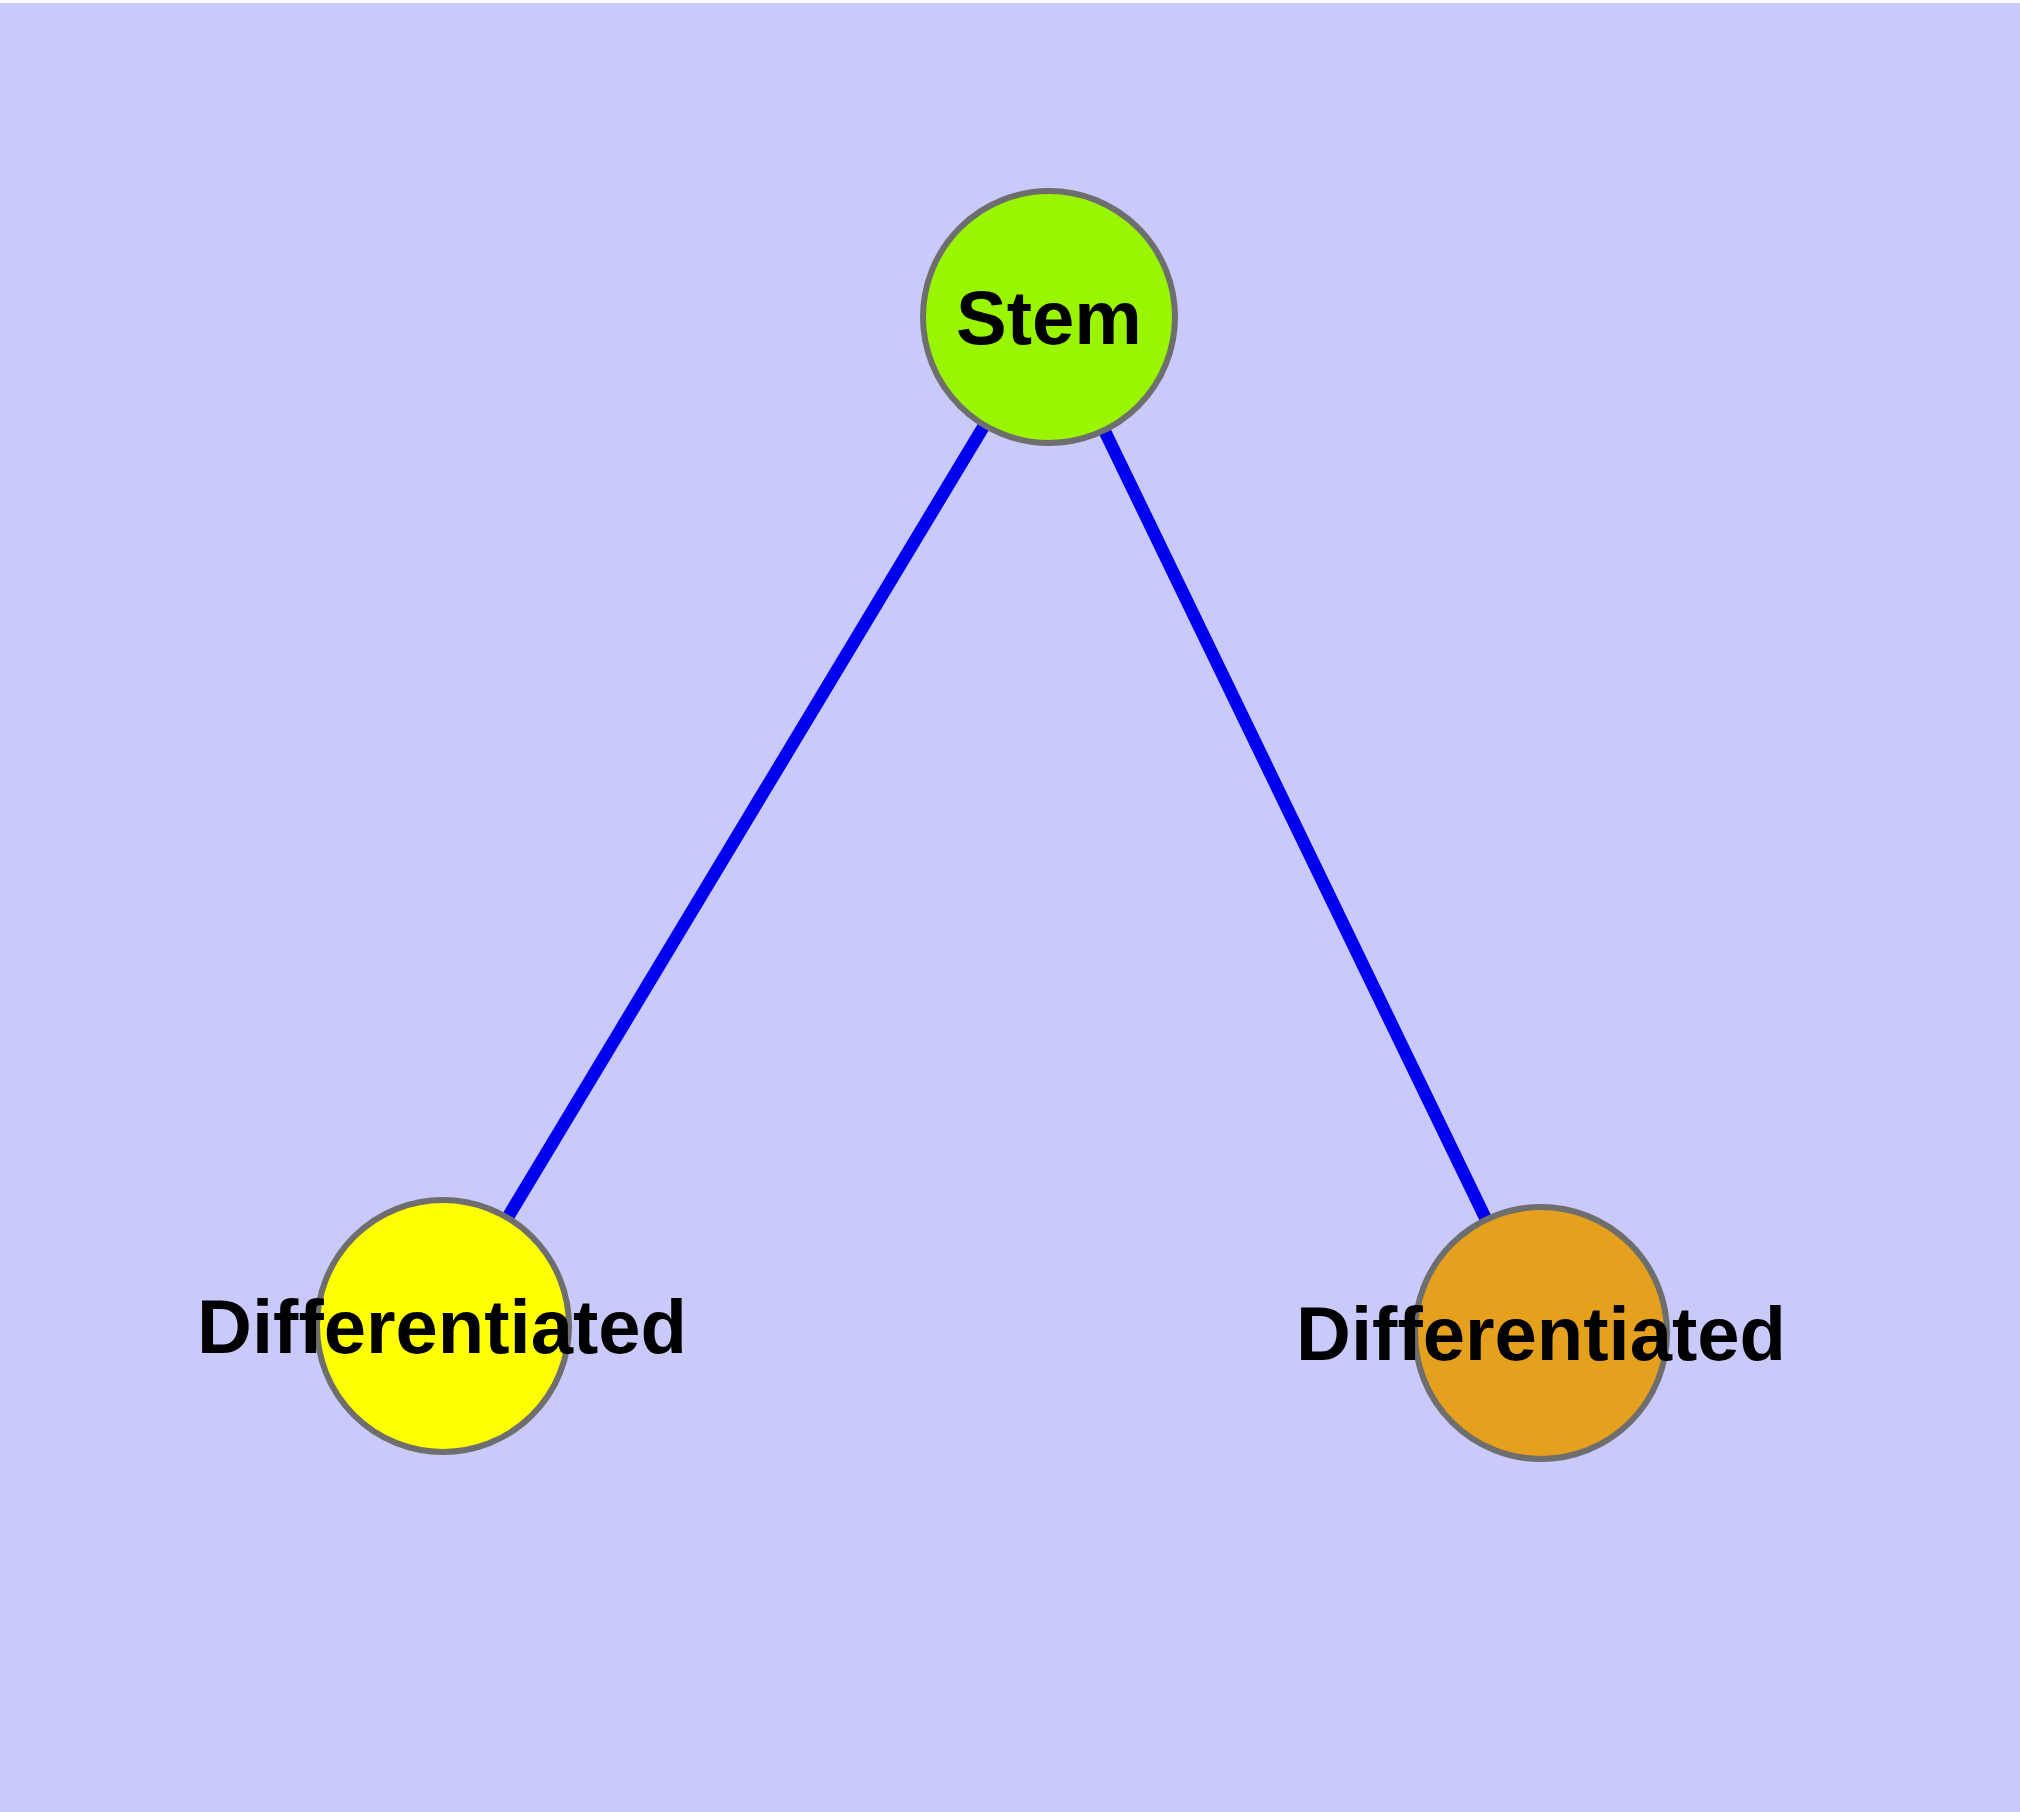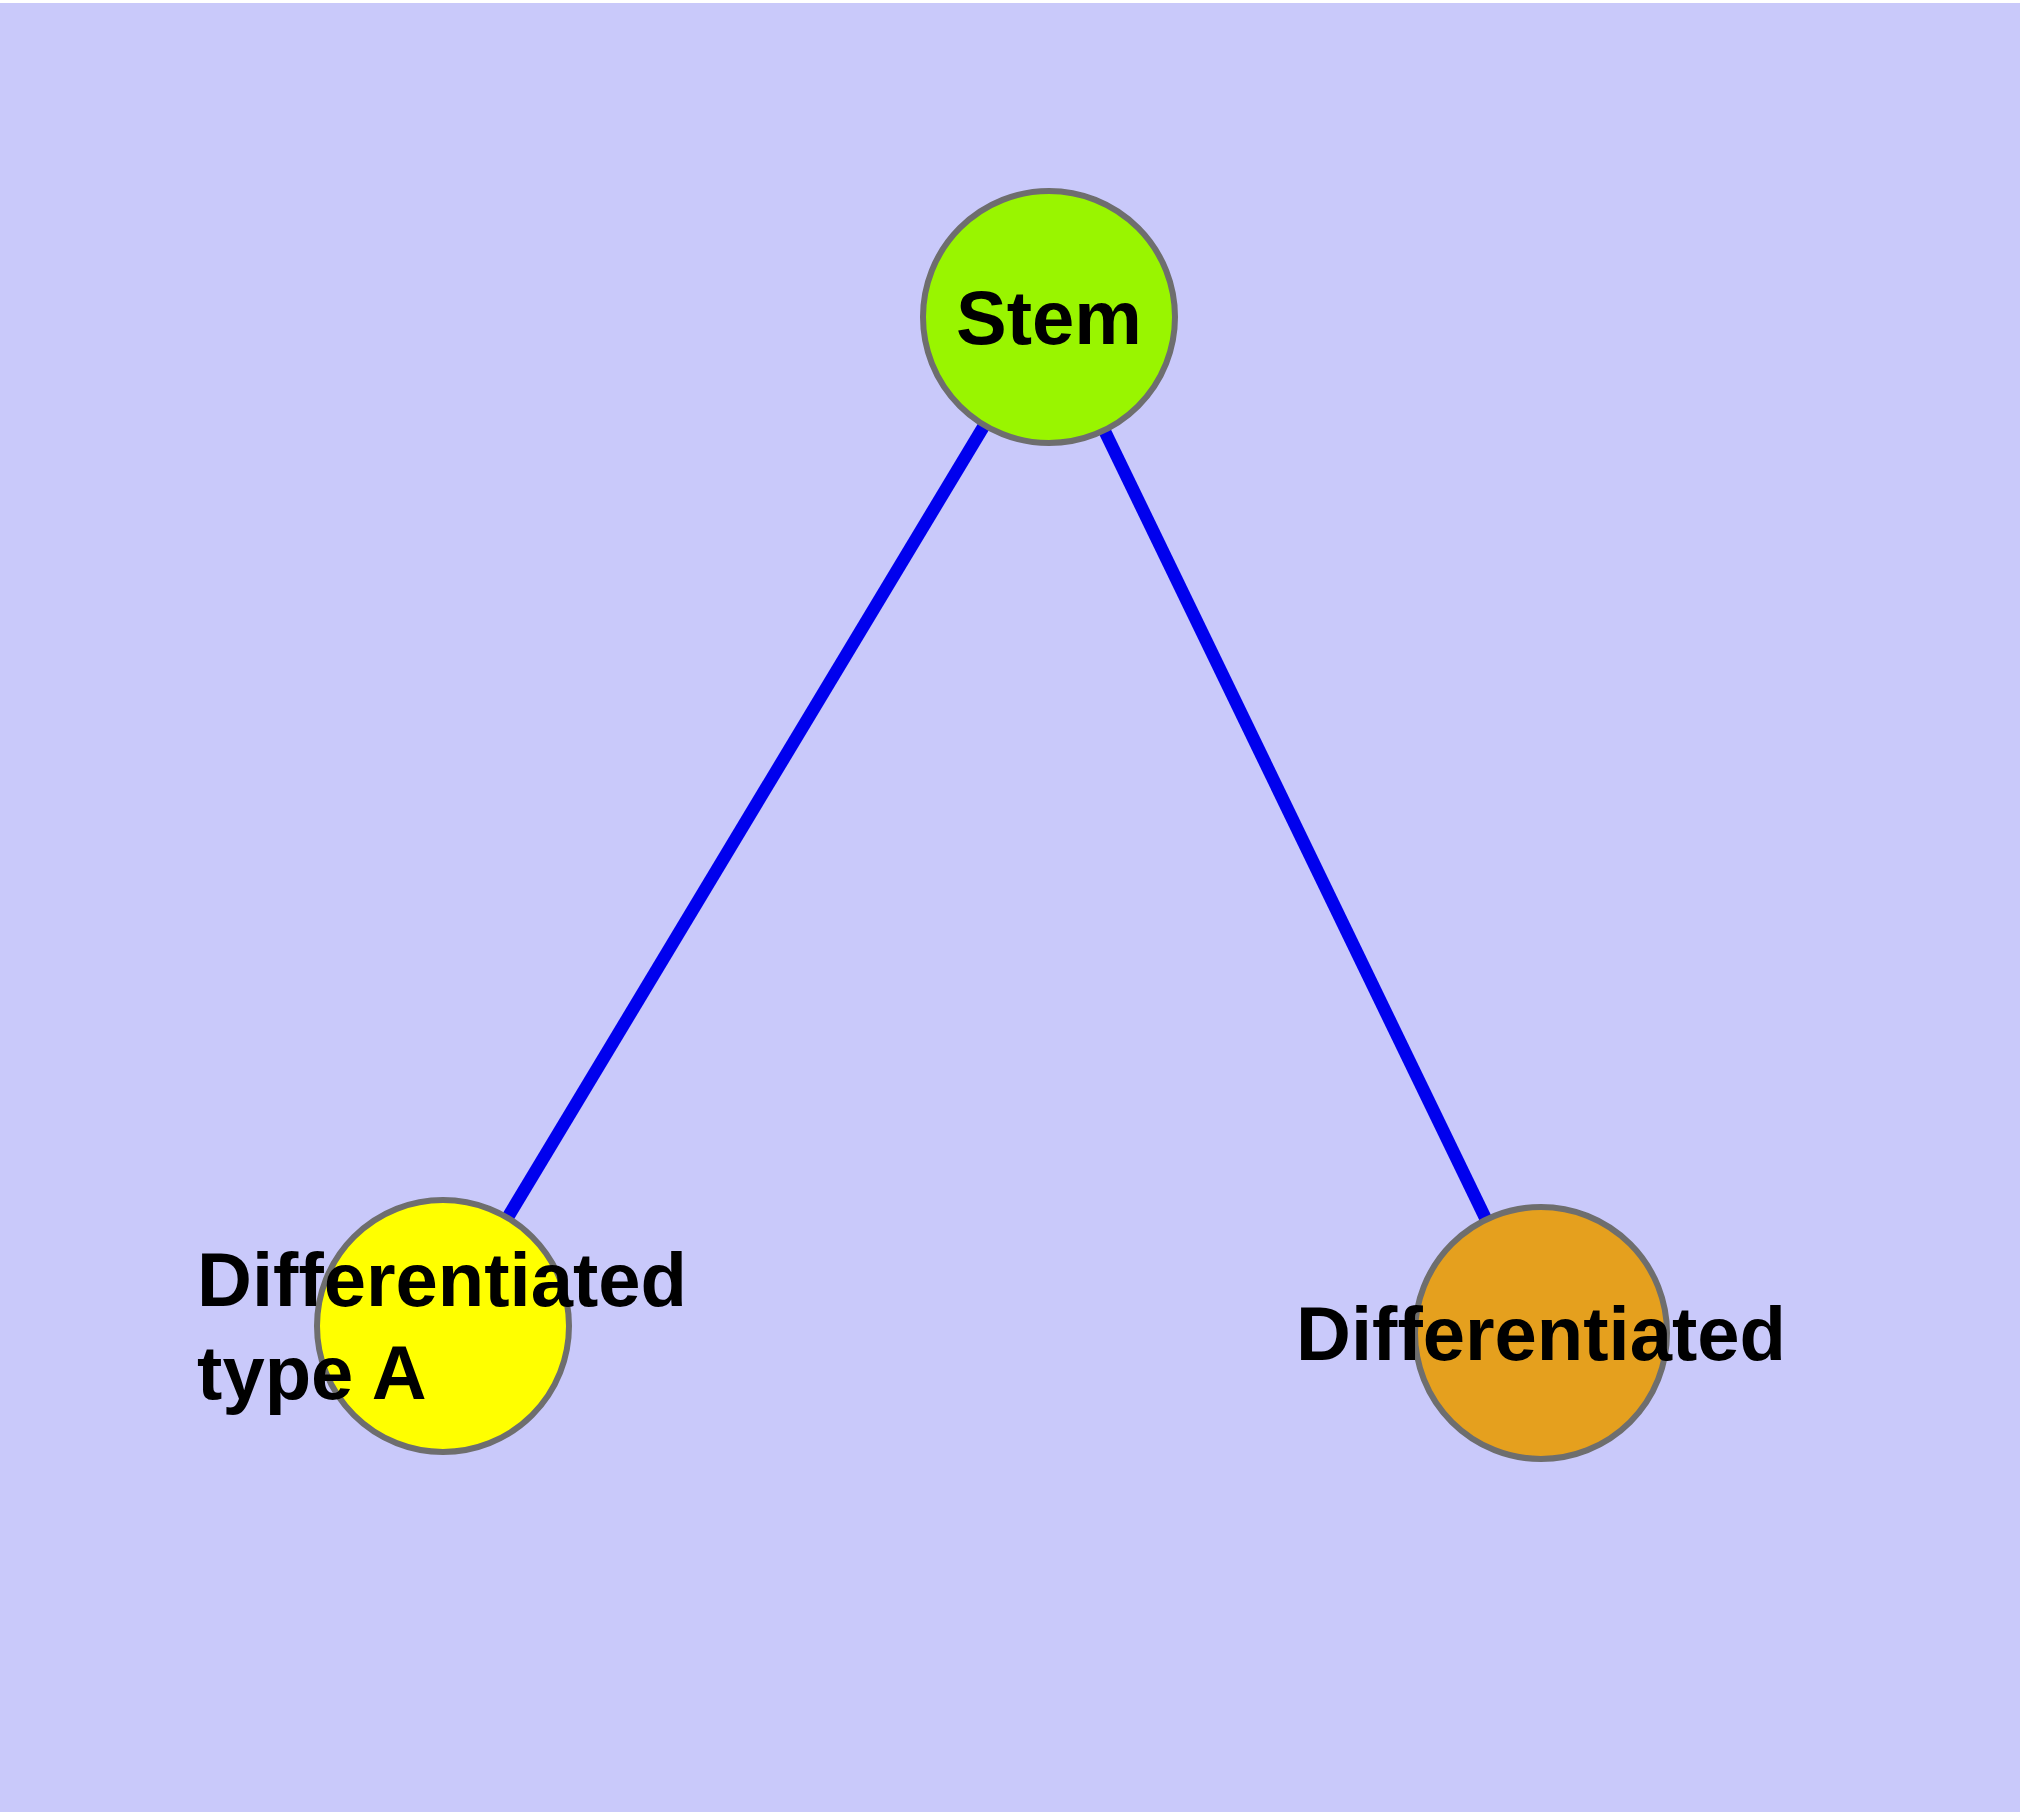--- a/index.html
+++ b/index.html
@@ -30,21 +30,21 @@
   .node {
     position: absolute;
     border-radius: 50%;
     border: 6px solid #6e6e6e;
     box-sizing: border-box;
     z-index: 2;
   }
   .node-label {
     position: absolute;
     transform: translate(-50%, -50%);
-    text-align: left;
+    text-align: right;
     white-space: nowrap;
     font-size: 76px;
     font-weight: bold;
     line-height: 93px;
     color: #000000;
     z-index: 3;
   }
 </style>
 </head>
 <body>
@@ -60,20 +60,19 @@
   <div class="node" style="left: 920px; top: 188px; width: 258px; height: 258px; background: rgb(153, 245, 0); border-color: rgb(110, 110, 110);"></div>
   <div class="node" style="left: 314px; top: 1197px; width: 258px; height: 258px; background: rgb(255, 255, 0); border-color: rgb(110, 110, 110);"></div>
   <div class="node" style="left: 1412px; top: 1204px; width: 258px; height: 258px; background: rgb(229, 160, 30); border-color: rgb(110, 110, 110);"></div>
 
   <div class="node-label" style="left: 1049px; top: 317px; color: rgb(0, 0, 0);">
     <div>Stem</div>
   </div>
 
   <div class="node-label" style="left: 442px; top: 1326px; color: rgb(0, 0, 0);">
     <div>Differentiated</div>
-    <div>type A</div>
   </div>
 
   <div class="node-label" style="left: 1541px; top: 1333px; color: rgb(0, 0, 0);">
     <div>Differentiated</div>
   </div>
 </div>
 
 
 </body></html>

